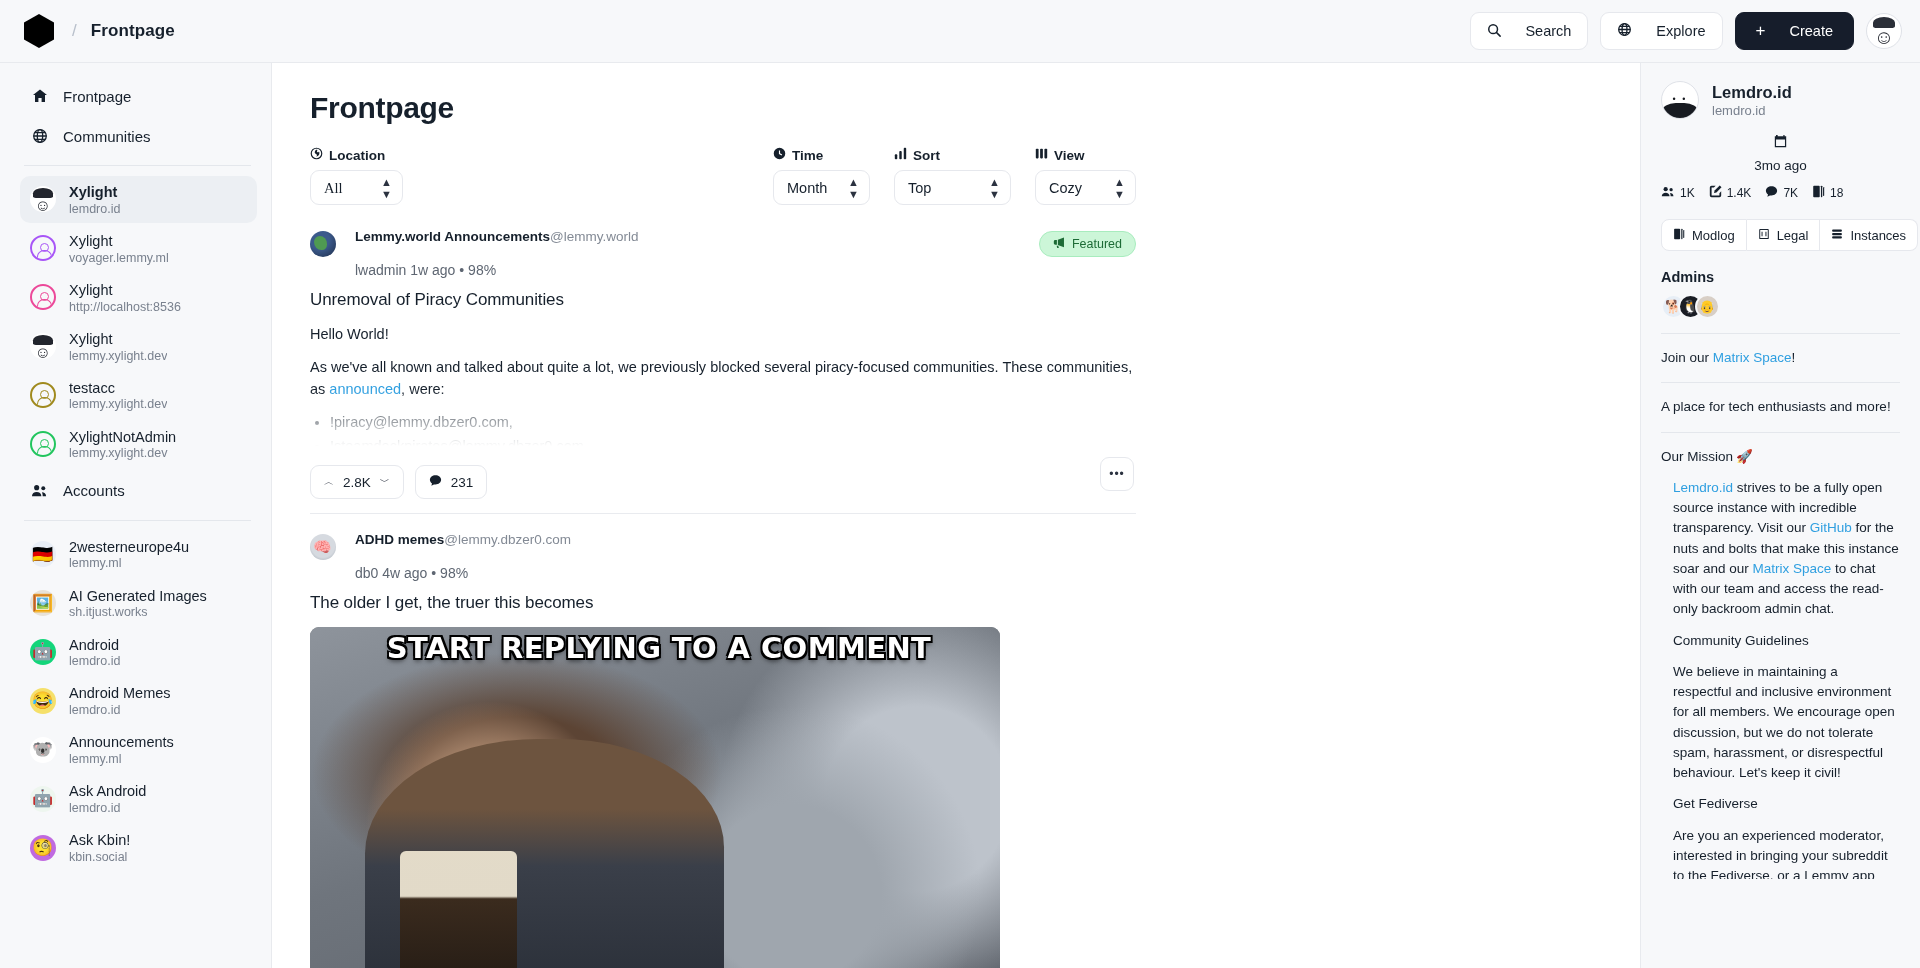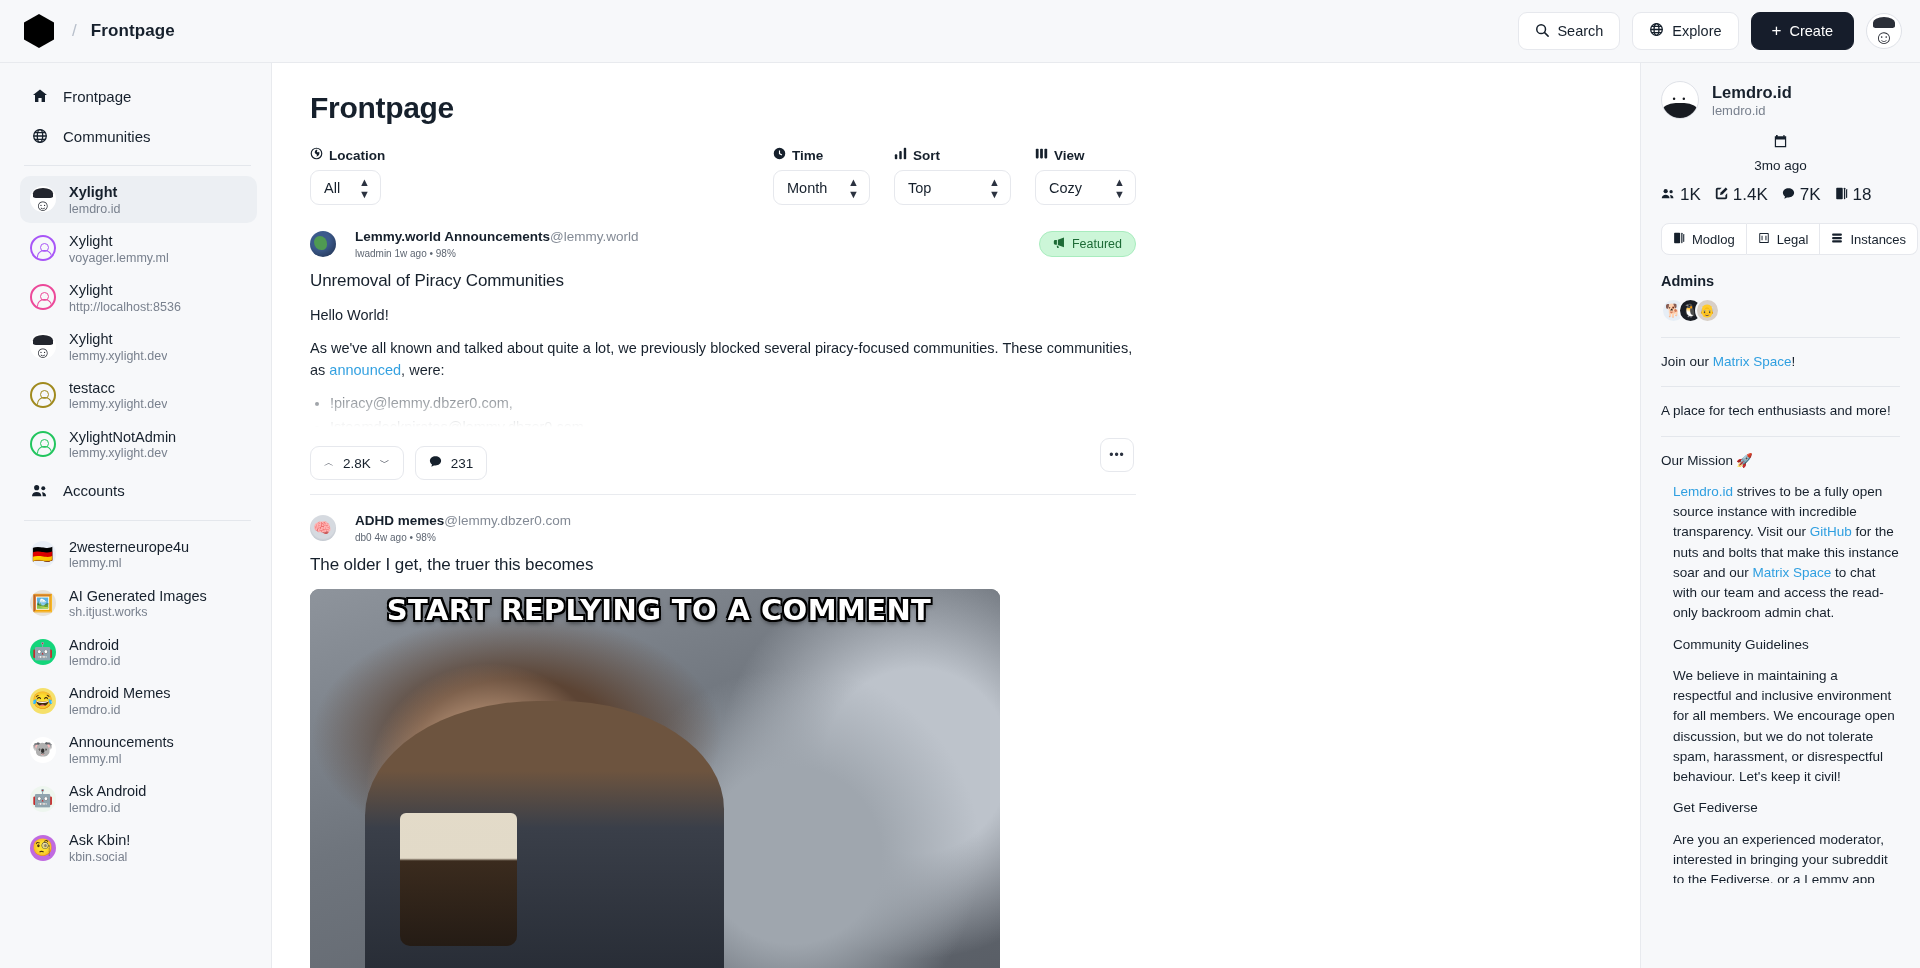--- a/index.html
+++ b/index.html
@@ -23,21 +23,21 @@
   }
   .logo-hex {
     width: 30px; height: 34px; background: #000;
     clip-path: polygon(50% 0%, 100% 25%, 100% 75%, 50% 100%, 0% 75%, 0% 25%);
     flex: none; margin-left: 6px;
   }
   .bc-sep { color: #b9c0cb; margin: 0 14px 0 18px; font-size: 17px; font-weight: 300; }
   .bc-title { font-size: 17px; font-weight: bold; letter-spacing: .1px; }
   .topbar-right { margin-left: auto; display: flex; align-items: center; gap: 12px; }
   .tb-btn {
-    display: flex; align-items: center; gap: 8px;
+    display: flex; align-items: center; gap: 24px;
     height: 38px; padding: 0 16px;
     background: #fff; border: 1px solid #e6e8ed; border-radius: 9px;
     font-size: 14.5px; color: #16202c; cursor: pointer; white-space: nowrap;
   }
   .tb-btn.primary { background: #161d2b; color: #fff; border-color: #161d2b; padding: 0 20px; font-weight: 500; }
   .tb-avatar {
     width: 36px; height: 36px; border-radius: 50%;
     background: radial-gradient(circle at 50% 62%, #fff 0 52%, #fff 52%);
     border: 1px solid #dfe2e8; position: relative; overflow: hidden; flex: none; cursor: pointer;
   }
@@ -128,21 +128,21 @@
   .post-head { display: flex; align-items: flex-start; gap: 19px; }
   .post-av { width: 26px; height: 26px; border-radius: 50%; flex: none; margin-top: 2px; overflow: hidden; position: relative; }
   .av-earth { background: radial-gradient(circle at 38% 34%, #3c5a8c 0 40%, #1d2d48 100%); }
   .av-earth::before {
     content: ""; position: absolute; left: 16%; top: 20%; width: 50%; height: 54%;
     background: #4f9a52; border-radius: 46% 58% 40% 60%;
   }
   .av-brain { background: radial-gradient(circle at 50% 45%, #d6dae0 0 60%, #9aa2ad 100%); display: flex; align-items: center; justify-content: center; font-size: 15px; }
   .p-comm { font-size: 13.5px; font-weight: bold; }
   .p-comm .host { font-weight: normal; color: #838a95; }
-  .p-meta { font-size: 10px; color: #5e6672; margin-top: 4px; }
+  .p-meta { font-size: 14px; color: #5e6672; margin-top: 18px; }
   .post-title { font-size: 17px; font-weight: 500; margin: 12px 0 0 0; letter-spacing: -.1px; }
   .badge-featured {
     position: absolute; right: 0; top: 2px;
     display: flex; align-items: center; gap: 6px;
     background: #ccf6d8; color: #1d6b36; border: 1px solid #a8ecbe;
     border-radius: 14px; padding: 4px 13px; font-size: 12.5px; font-weight: 500;
   }
   .body-wrap { position: relative; max-height: 128px; overflow: hidden; margin-top: 13px; }
   .body-wrap::after {
     content: ""; position: absolute; left: 0; right: 0; bottom: 0; height: 62px;
@@ -218,21 +218,21 @@
     content: ""; position: absolute; left: 0; right: 0; bottom: 0; height: 42%;
     background: #181b21; border-radius: 46% 46% 50% 50% / 70% 70% 50% 50%;
   }
   .inst-av::after {
     content: "• •"; position: absolute; left: 0; right: 0; top: 32%;
     text-align: center; font-size: 9px; color: #181b21; letter-spacing: 2px;
   }
   .inst-name { font-size: 16.5px; font-weight: bold; }
   .inst-host { font-size: 13px; color: #79818e; margin-top: 1px; }
   .inst-row { display: flex; align-items: center; gap: 7px; font-size: 13.5px; margin-top: 16px; flex-direction: column; }
-  .stats { display: flex; align-items: center; gap: 14px; font-size: 17px; margin-top: 12px; text-align: right; }
+  .stats { display: flex; align-items: center; gap: 14px; font-size: 12px; margin-top: 12px; text-align: right; }
   .stat { display: flex; align-items: center; gap: 5px; }
   .btn-group { display: flex; margin-top: 18px; }
   .btn-group .gb {
     display: flex; align-items: center; gap: 7px;
     height: 32px; padding: 0 11px; background: #fff;
     border: 1px solid #e6e8ed; font-size: 13px; cursor: pointer; color: #16202c;
   }
   .btn-group .gb:first-child { border-radius: 8px 0 0 8px; }
   .btn-group .gb:last-child { border-radius: 0 8px 8px 0; border-left: none; }
   .btn-group .gb:nth-child(2) { border-left: none; }
@@ -397,21 +397,21 @@
         <div>
           <div class="filt-label">
             <span>
               <svg width="13" height="13" viewBox="0 0 16 16" fill="#16202c">
                   <path d="M8 .8A7.2 7.2 0 108 15.2 7.2 7.2 0 008 .8zm0 1.5c3.1 0 5.7 2.6 5.7 5.7S11.1 13.7 8 13.7 2.3 11.1 2.3 8 4.9 2.3 8 2.3zm-.6 1.2c-1 .9-1.6 2-1.6 3 0 1.1.8 1.6 1.7 2.1.6.4 1 .7 1 1.4 0 .8-.5 1.5-1.1 2.1 2.4-.2 4.2-2.2 4.2-4.6 0-.8-.2-1.5-.6-2.1-.2.6-.7 1.1-1.3 1.1-.8 0-1.1-.6-1.1-1.3 0-.6.3-1.1.8-1.4-.6-.2-1.2-.3-1.9-.3z"></path>
                 </svg>
             </span>
             <span>Location</span>
           </div>
           <div class="select-wrap">
-            <select class="select-box" style="width:71px;">
+            <select class="select-box" style="width:93px;font-family:Liberation Serif, serif;">
               <option>All</option>
             </select>
             <span class="select-arrow">▲<span style="font-size:11px;">▼</span></span>
           </div>
         </div>
 
         <div class="spacer-flex"></div>
 
         <div style="margin-right:24px;">
           <div class="filt-label">

